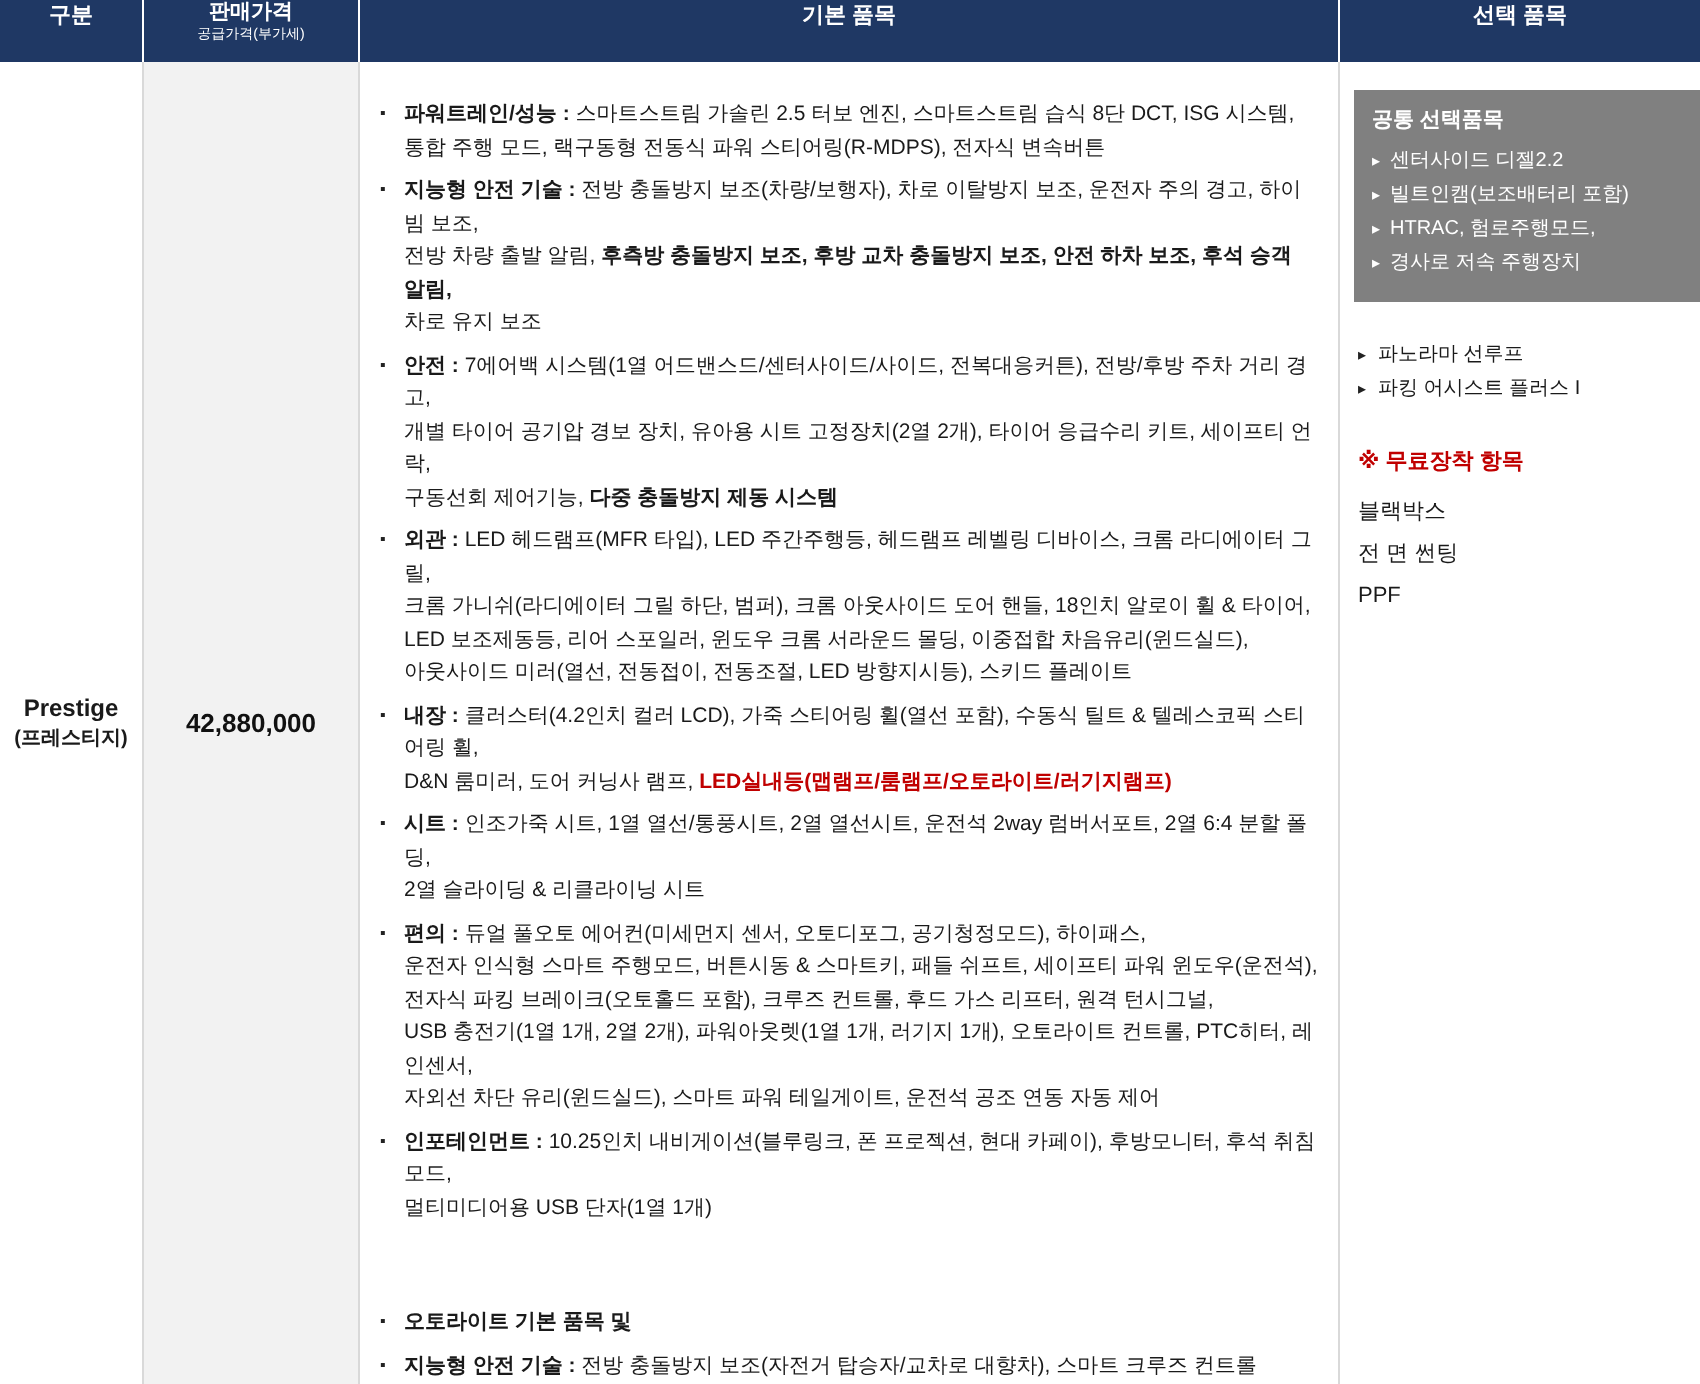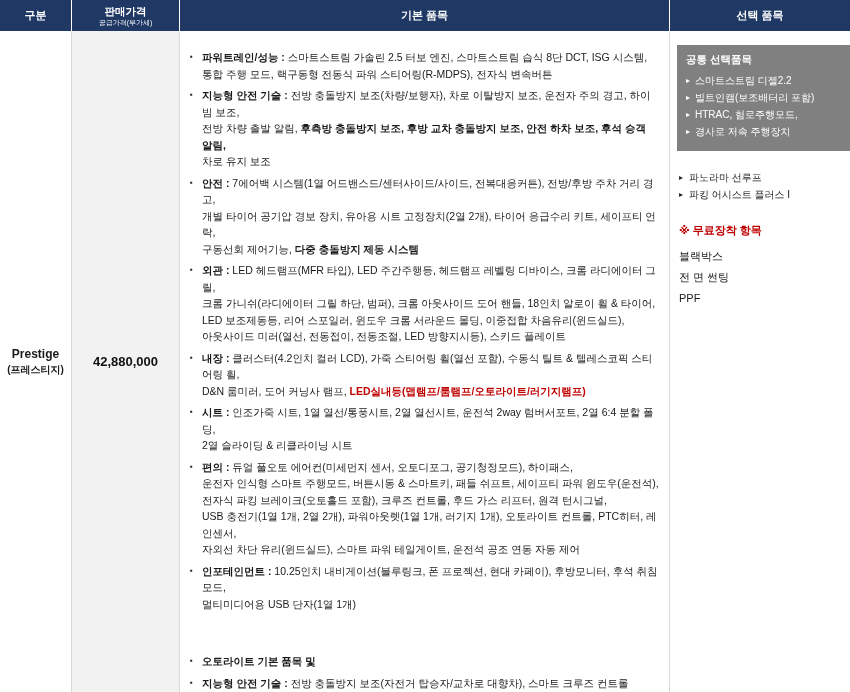--- a/index.html
+++ b/index.html
@@ -8,21 +8,21 @@
     background:#ffffff;
     font-family:"Liberation Sans","DejaVu Sans",sans-serif;
     font-size:11px;
     color:#1a1a1a;
     overflow:hidden;
   }
   .sheet{position:relative;width:850px;height:692px;}
 
   
   .header{display:flex;width:850px;height:31px;background:#1f3864;color:#fff;}
-  .hcell{display:flex;flex-direction:column;align-items:center;justify-content:center;
+  .hcell{display:flex;flex-direction:column;align-items:center;justify-content:flex-start;
          border-right:1px solid #ffffff;box-sizing:border-box;}
   .hcell:last-child{border-right:none;}
   .h-gubun{width:72px;font-size:11px;font-weight:bold;}
   .h-price{width:108px;}
   .h-price .t1{font-size:10.5px;font-weight:bold;line-height:12px;}
   .h-price .t2{font-size:7px;line-height:9px;margin-top:1px;}
   .h-basic{width:490px;font-size:11px;font-weight:bold;}
   .h-option{width:180px;font-size:11px;font-weight:bold;}
 
   
@@ -117,21 +117,21 @@
       <ul class="speclist" id="exclusive-list">
           <li><span class="lbl">오토라이트 기본 품목 및</span></li>
           <li><span class="lbl">지능형 안전 기술 :</span><span class="blk"> 전방 충돌방지 보조(자전거 탑승자/교차로 대향차), 스마트 크루즈 컨트롤</span><br></li>
         </ul>
     </div>
 
     <div class="col-option">
       <div class="opt-box">
         <div class="ob-title">공통 선택품목</div>
         <ul id="opt-items">
-            <li>스마트스트림 디젤2.2</li>
+            <li>센터사이드 디젤2.2</li>
             <li>빌트인캠(보조배터리 포함)</li>
           </ul>
         <ul class="opt-sub" id="opt-sub-items">
             <li>HTRAC, 험로주행모드,</li>
             <li>경사로 저속 주행장치</li>
           </ul>
       </div>
       <ul class="opt-plain" id="opt-plain">
           <li>파노라마 선루프</li>
           <li>파킹 어시스트 플러스 I</li>

